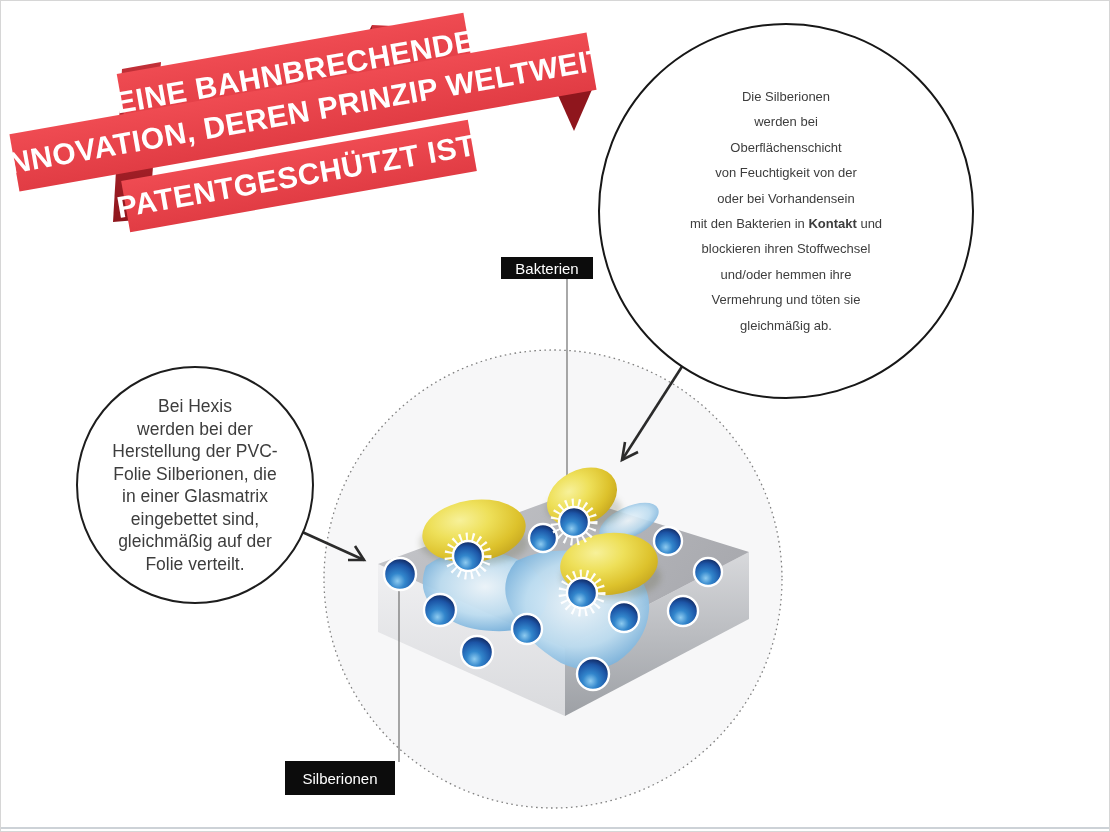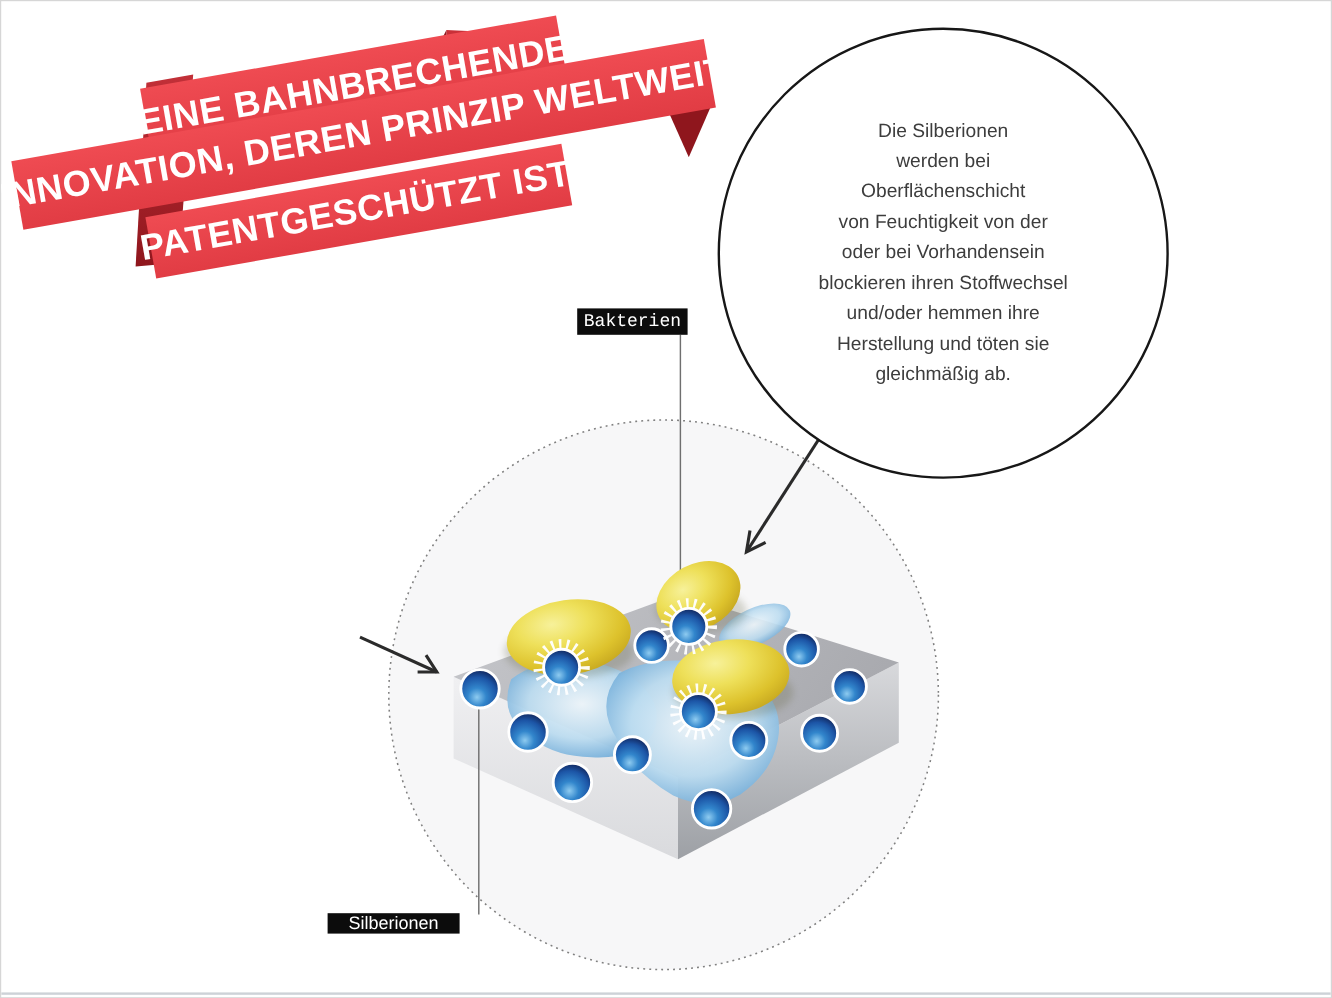--- a/index.html
+++ b/index.html
@@ -21,34 +21,34 @@
   .band3{left:122px;top:149px;width:352px;height:52px;}
 
   
   .bubble{
     position:absolute;z-index:2;background:#ffffff;border-radius:50%;
     display:flex;flex-direction:column;align-items:center;justify-content:center;
     text-align:center;color:#3d3d3d;
   }
   .bubble-right{
     left:597px;top:22px;width:372px;height:372px;border:2.5px solid #171717;
-    font-size:16px;line-height:25.4px;
+    font-size:13px;line-height:25.4px;
   }
   .bubble-left{
     left:75px;top:365px;width:234px;height:234px;border:2px solid #1d1d1d;
     font-size:17.5px;line-height:22.5px;
   }
 
   
   .tag{
     position:absolute;z-index:4;background:#0c0c0c;color:#ffffff;
     display:flex;align-items:center;justify-content:center;font-size:15px;
   }
-  .tag-bakterien{left:480px;top:256px;width:92px;height:22px;font-family:Liberation Mono, monospace;}
-  .tag-silberionen{left:272px;top:760px;width:110px;height:17px;}
+  .tag-bakterien{left:500px;top:256px;width:92px;height:22px;}
+  .tag-silberionen{left:284px;top:760px;width:110px;height:34px;}
 
   .bottom-rule{position:absolute;left:0;right:0;top:826px;height:2px;background:#cdd2d7;z-index:2;}
 </style>
 </head>
 <body>
 
 <div class="page">
 
   <svg class="art" viewBox="0 0 1110 832">
     <defs>
@@ -186,23 +186,34 @@
   <div class="band band3">
     <span>PATENTGESCHÜTZT IST.</span>
   </div>
 
   <div class="bubble bubble-right">
       <div><span>Die Silberionen</span></div>
       <div><span>werden bei</span></div>
       <div><span>Oberflächenschicht</span></div>
       <div><span>von Feuchtigkeit von der</span></div>
       <div><span>oder bei Vorhandensein</span></div>
+      <div><span>mit den Bakterien in </span><span style="font-weight: 700;">Kontakt</span><span> und</span></div>
       <div><span>blockieren ihren Stoffwechsel</span></div>
       <div><span>und/oder hemmen ihre</span></div>
-      <div><span>Herstellung und töten sie</span></div>
+      <div><span>Vermehrung und töten sie</span></div>
       <div><span>gleichmäßig ab.</span></div>
     </div>
+  <div class="bubble bubble-left">
+      <div>Bei Hexis</div>
+      <div>werden bei der</div>
+      <div>Herstellung der PVC-</div>
+      <div>Folie Silberionen, die</div>
+      <div>in einer Glasmatrix</div>
+      <div>eingebettet sind,</div>
+      <div>gleichmäßig auf der</div>
+      <div>Folie verteilt.</div>
+    </div>
 
   <div class="tag tag-bakterien">Bakterien</div>
   <div class="tag tag-silberionen">Silberionen</div>
 
   <div class="bottom-rule"></div>
 </div>
 
 </body></html>

